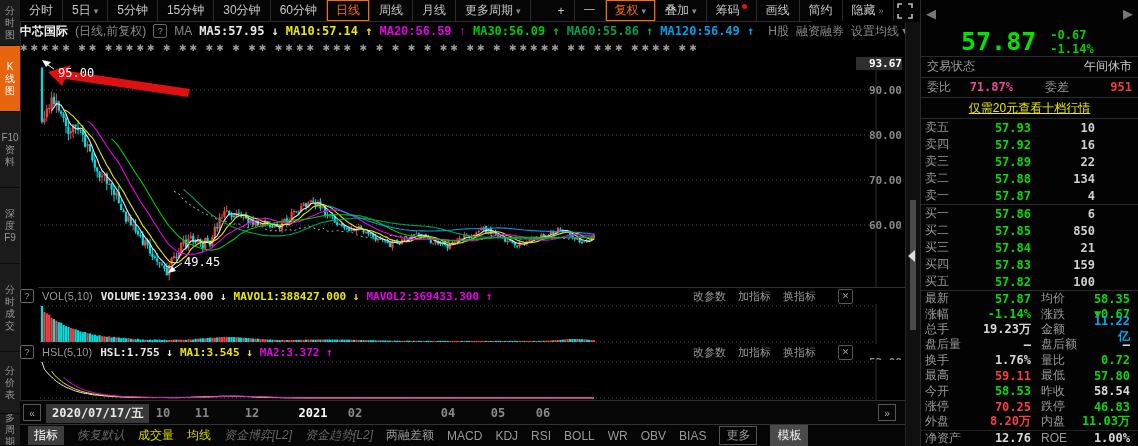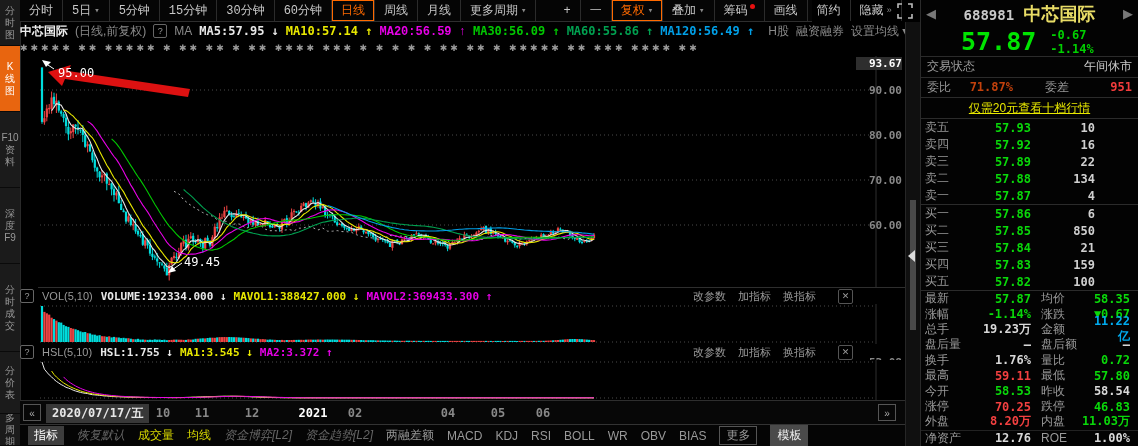--- a/index.html
+++ b/index.html
@@ -4,21 +4,21 @@
 <style>
   html,body{margin:0;padding:0;background:#000;}
   body{width:1138px;height:446px;position:relative;overflow:hidden;
        font-family:"Liberation Sans",sans-serif;color:#ccc;font-size:12px;}
   .num{font-family:"DejaVu Sans Mono",monospace;font-weight:bold;}
   
   .sidebar{position:absolute;left:0;top:0;width:20px;height:446px;background:#1b1b1b;border-right:1px solid #2a2a2a;display:flex;flex-direction:column;}
   .side-item{width:20px;box-sizing:border-box;color:#999;font-size:10px;line-height:12px;text-align:center;white-space:pre-line;display:flex;align-items:center;justify-content:center;border-bottom:1px solid #0a0a0a;overflow:hidden;cursor:pointer;}
   .side-item.active{background:#e8650f;color:#fff;}
   
-  .top-toolbar{position:absolute;left:20px;top:0;width:792px;height:22px;background:#050505;border-bottom:1px solid #2e2e2e;display:flex;align-items:stretch;box-sizing:border-box;font-family:Liberation Mono, monospace;}
+  .top-toolbar{position:absolute;left:20px;top:0;width:792px;height:22px;background:#050505;border-bottom:1px solid #2e2e2e;display:flex;align-items:stretch;box-sizing:border-box;}
   .tt-item{display:flex;align-items:center;padding:0 9px;border-right:1px solid #2b2b2b;color:#c8c8c8;cursor:pointer;white-space:nowrap;}
   .tt-item.active{color:#ff6a00;box-shadow:inset 0 0 0 1px #ff6a00;}
   .tt-item .caret{color:#888;font-size:9px;margin-left:3px;}
   .tt-item .dot{width:5px;height:5px;border-radius:50%;background:#e81010;margin-left:2px;margin-bottom:8px;}
   .tt-spacer{flex:1;border-right:none;}
   
   .chart-header{position:absolute;left:20px;top:22px;width:898px;height:18px;display:flex;align-items:center;gap:7px;font-size:12px;white-space:nowrap;overflow:hidden;}
   .chart-header .sname{color:#eee;font-weight:bold;}
   .chart-header .gray{color:#8a8a8a;}
   .helpbox{display:inline-block;width:12px;height:12px;line-height:12px;text-align:center;border:1px solid #666;color:#999;font-size:9px;border-radius:2px;cursor:pointer;}
@@ -60,21 +60,21 @@
   .q-code{color:#c8c8c8;font-size:14px;}
   .q-name{color:#e8dc66;font-size:18px;font-weight:bold;margin-left:6px;}
   .q-price-row{height:30px;display:flex;align-items:center;padding-left:40px;}
   .q-price{color:#00e400;font-size:25px;line-height:26px;}
   .q-chg{margin-left:14px;color:#00d000;font-size:12px;line-height:14px;}
   .q-status{height:21px;display:flex;align-items:center;justify-content:space-between;border-top:1px solid #2b2b2b;border-bottom:1px solid #2b2b2b;padding:0 6px;}
   .q-status .lab{color:#999;}
   .q-status .val{color:#ccc;}
   .q-weibi{height:21px;display:flex;align-items:center;border-bottom:1px solid #2b2b2b;padding:0 6px;}
   .q-weibi .lab{color:#999;}
-  .q-weibi .v1{width:62px;text-align:right;color:#c2410c;}
+  .q-weibi .v1{width:62px;text-align:right;color:#ec4899;}
   .q-weibi .l2{margin-left:32px;}
   .q-weibi .v2{flex:1;text-align:right;color:#f33c3c;}
   .q-promo{height:20px;line-height:20px;text-align:center;color:#e8e800;text-decoration:underline;border-bottom:1px solid #2b2b2b;cursor:pointer;font-size:12px;}
   .q-orders{border-bottom:1px solid #2b2b2b;}
   .ord-row{height:17px;display:flex;align-items:center;}
   .ord-row .lab{width:34px;padding-left:4px;color:#999;}
   .ord-row .price{width:72px;text-align:right;color:#0ad80a;font-size:12px;}
   .ord-row .qty{flex:1;text-align:right;padding-right:43px;color:#d0d0d0;font-size:12px;}
   .q-details{flex:1;display:flex;flex-direction:column;}
   .det-row{height:15.4px;display:flex;align-items:center;font-size:12px;}
@@ -997,24 +997,20 @@
   <div class="spl-thumb"></div>
   <div class="spl-arrow"></div>
 </div>
 <svg class="expand-btn" viewBox="0 0 18 18">
   <path d="M2 6 V2 H6 M12 2 H16 V6 M16 12 V16 H12 M6 16 H2 V12" fill="none" stroke="#bbb" stroke-width="1.6"></path>
 </svg>
 
 <div class="quote">
   <div class="q-head">
     <span class="q-arrow">◀</span>
-    <span>
-      <span class="q-code num">688981</span>
-      <span class="q-name">中芯国际</span>
-    </span>
     <span class="q-arrow">▶</span>
   </div>
   <div class="q-price-row">
     <span class="q-price num">57.87</span>
     <span class="q-chg num">
       <div>-0.67</div>
       <div>-1.14%</div>
     </span>
   </div>
   <div class="q-status">

